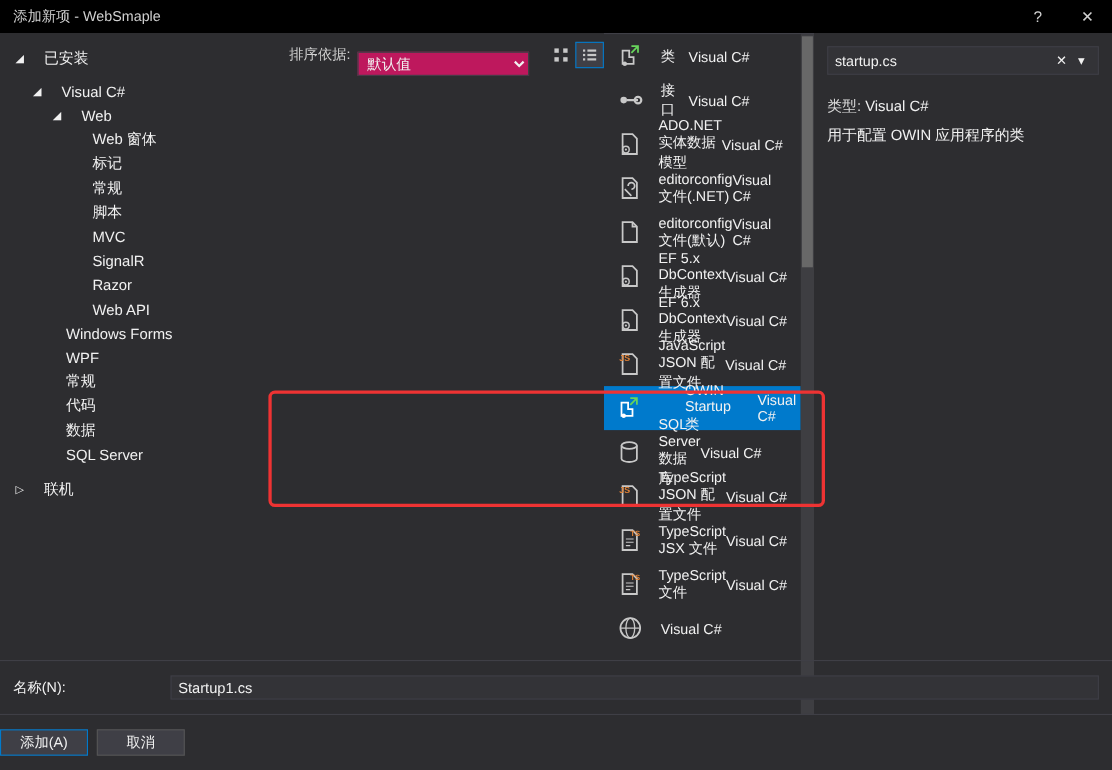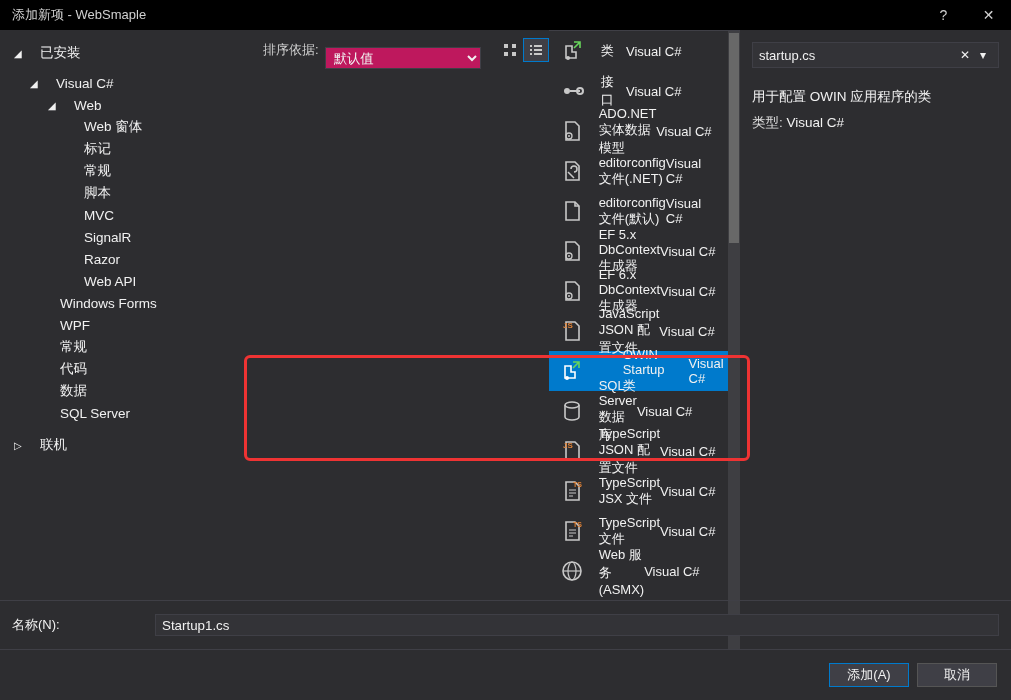--- a/index.html
+++ b/index.html
@@ -35,21 +35,21 @@
 .scroll-thumb { position: absolute; right: 1px; width: 10px; top: 2px; height: 210px; background: #686868; }
 .right { flex: 1; padding: 12px 12px 0 12px; }
 .search-row { display: flex; align-items: center; height: 26px; border: 1px solid #3f3f46; background: #333337; padding: 12px 6px; }
 .search-row input { flex: 1; background: transparent; border: none; color: #f1f1f1; font-size: 13px; outline: none; }
 .search-row .clr, .search-row .drop { width: 18px; text-align: center; color: #f1f1f1; font-size: 12px; }
 .meta { margin-top: 16px; font-size: 13.5px; line-height: 1.9; }
 .meta .k { color: #dcdcdc; }
 .namebar { position: absolute; left: 0; right: 0; bottom: 0; height: 50px; display: flex; align-items: center; padding: 0 12px; border-top: 1px solid #3f3f46; border-bottom: 1px solid #3f3f46; }
 .namebar .nlbl { width: 118px; }
 .namebar input { flex: 1; max-width: 864px; height: 22px; background: #333337; border: 1px solid #3f3f46; color: #f1f1f1; padding-left: 6px; margin-left: 25px; }
-.footer { height: 50px; display: flex; align-items: center; justify-content: flex-end; padding-right: 14px; gap: 8px; background: #2d2d30; }
+.footer { height: 50px; display: flex; align-items: center; justify-content: flex-start; padding-right: 14px; gap: 8px; background: #2d2d30; }
 .btn { min-width: 80px; height: 24px; background: #3f3f46; border: 1px solid #555; color: #f1f1f1; display: flex; align-items: center; justify-content: center; font-size: 13px; }
 .btn.primary { border-color: #007acc; }
 .highlight-box { position: absolute; border: 3px solid #e33; border-radius: 6px; pointer-events: none; }
 svg { display: block; }
 </style>
 </head>
 <body>
 
 <div class="titlebar">
   <span>添加新项 - WebSmaple</span>
@@ -292,39 +292,38 @@
             <span class="lang">Visual C#</span>
           </div>
           <div class="item">
             <span class="icon">
               <svg width="26" height="26" viewBox="0 0 26 26">
                 <circle cx="13" cy="13" r="9" fill="none" stroke="#c8c8c8" stroke-width="1.6"></circle>
                 <ellipse cx="13" cy="13" rx="4" ry="9" fill="none" stroke="#c8c8c8" stroke-width="1.2"></ellipse>
                 <line x1="4" y1="13" x2="22" y2="13" stroke="#c8c8c8" stroke-width="1.2"></line>
               </svg>
             </span>
-            <span class="name">Web 服务 (ASMX)</span>
             <span class="lang">Visual C#</span>
           </div>
         </div>
       <div class="scrollbar">
           <div class="scroll-thumb"></div>
         </div>
     </div>
   </div>
 
   <div class="right">
     <div class="search-row">
       <input value="startup.cs" style="">
       <span class="clr">✕</span>
       <span class="drop">▾</span>
     </div>
     <div class="meta">
+      <div><span class="k">类型:</span>&nbsp;<span>Visual C#</span></div>
       <div>用于配置 OWIN 应用程序的类</div>
-      <div><span class="k">类型:</span>&nbsp;<span>Visual C#</span></div>
     </div>
   </div>
 
   <div class="namebar">
     <span class="nlbl">名称(N):</span>
     <input value="Startup1.cs" style="">
   </div>
 
   <div class="highlight-box" style="left:244px; top:325px; width:506px; height:106px;"></div>
 </div>

